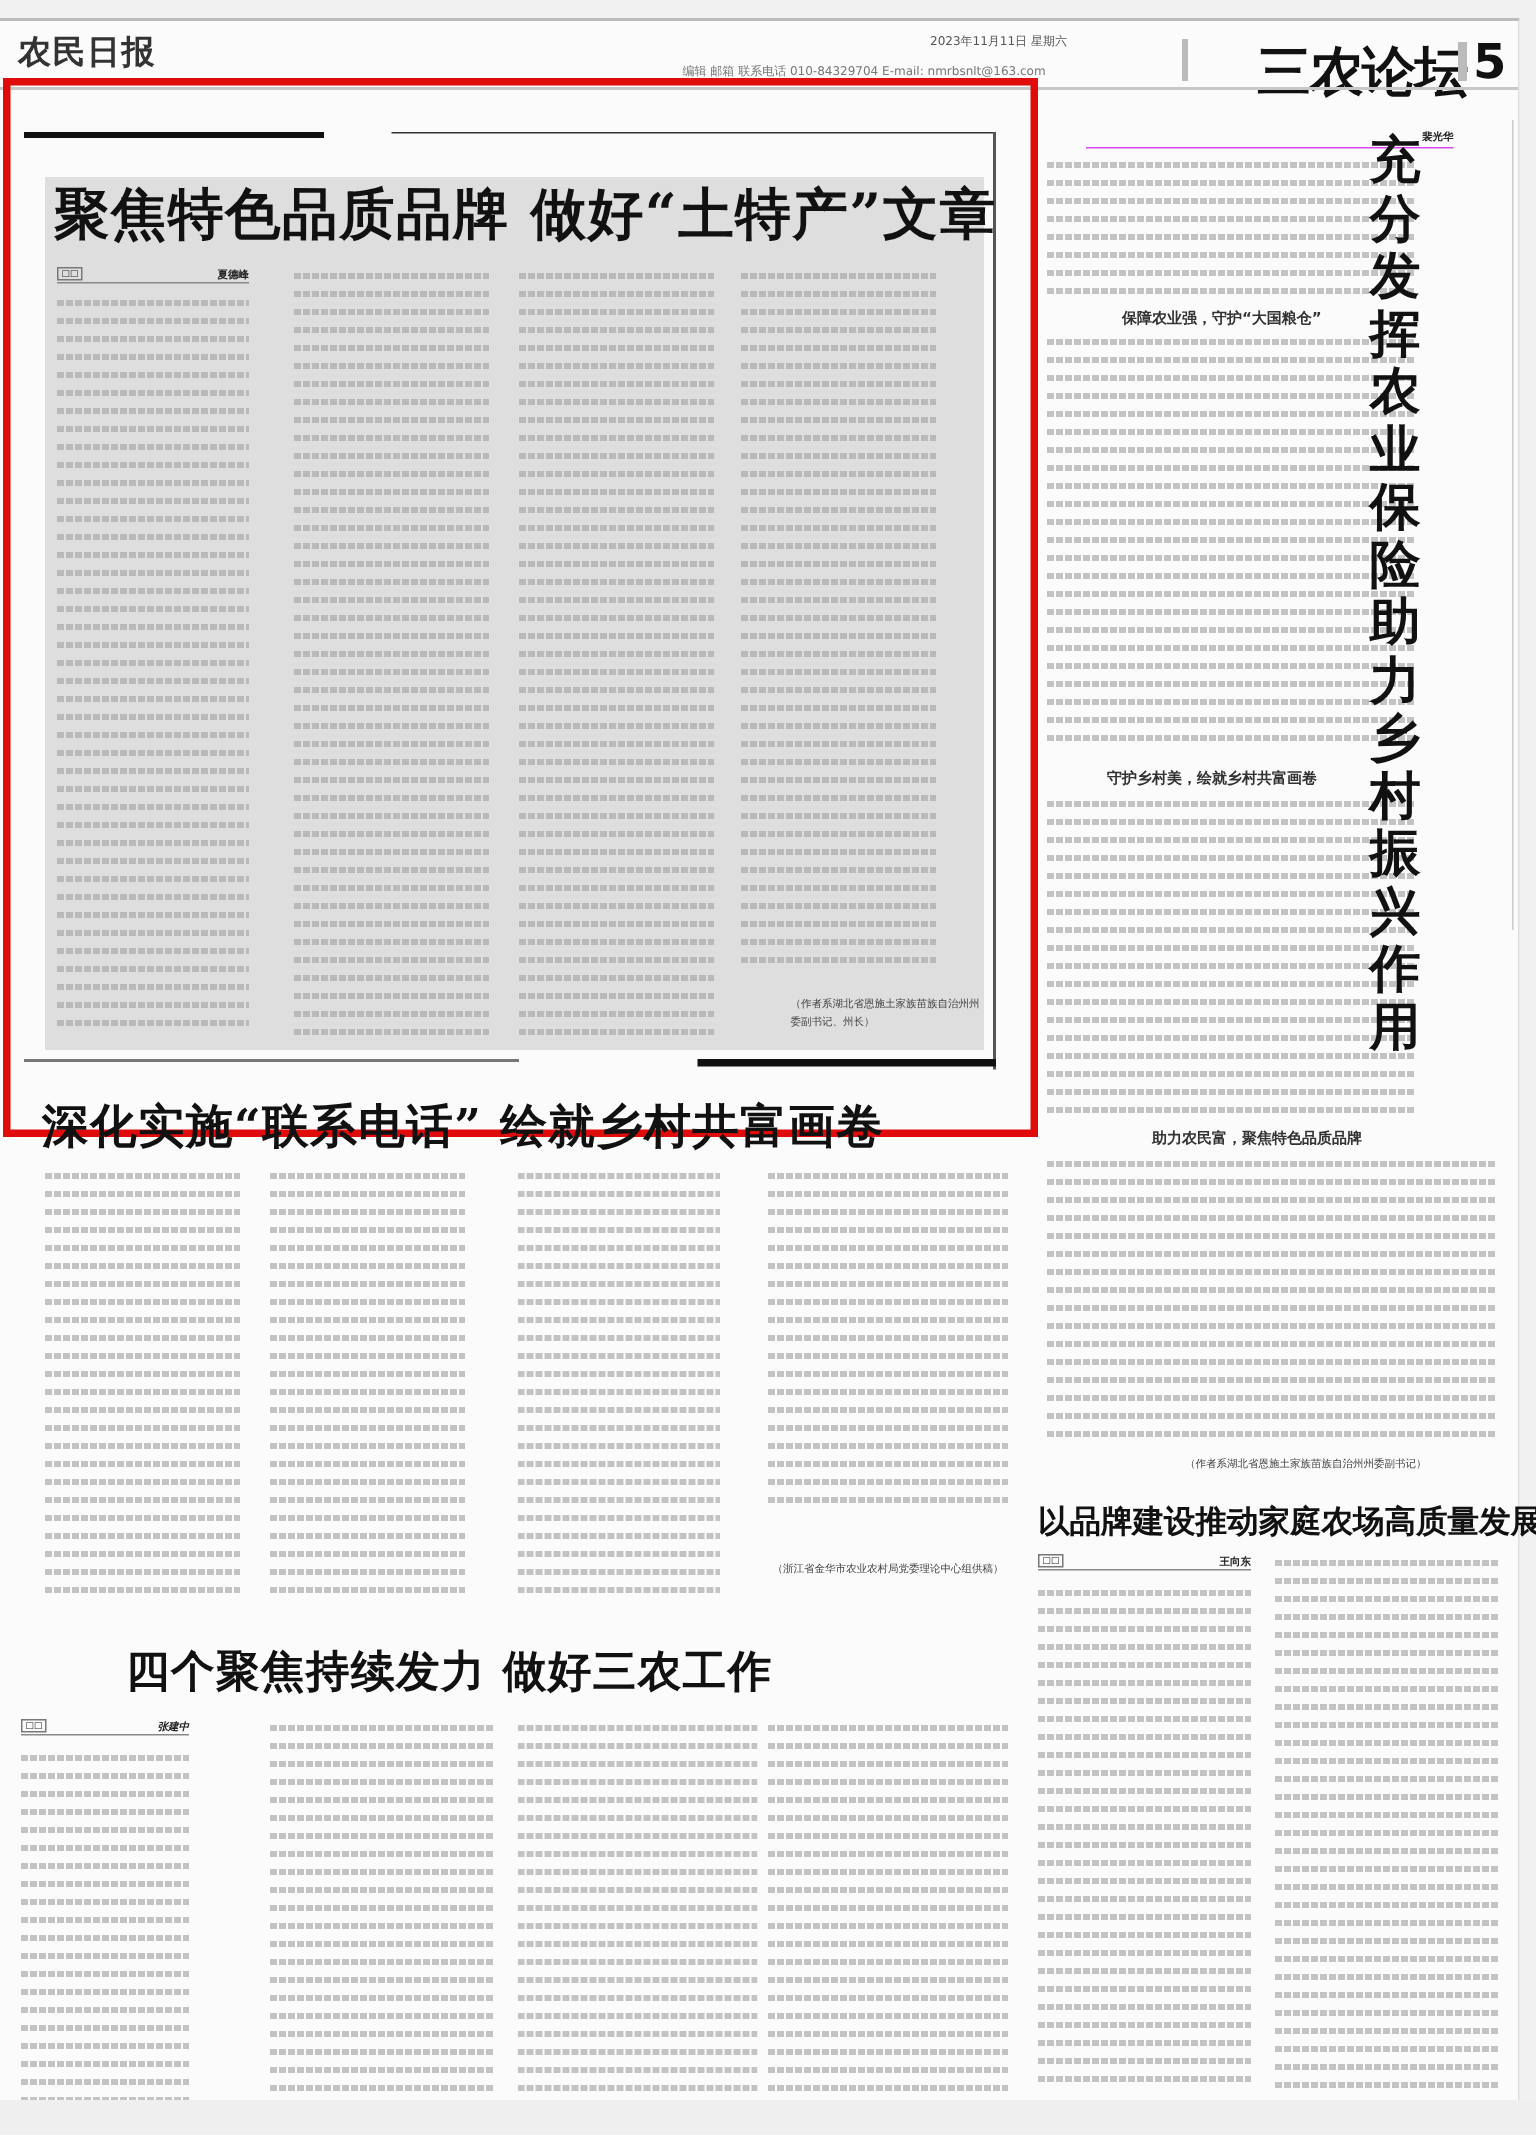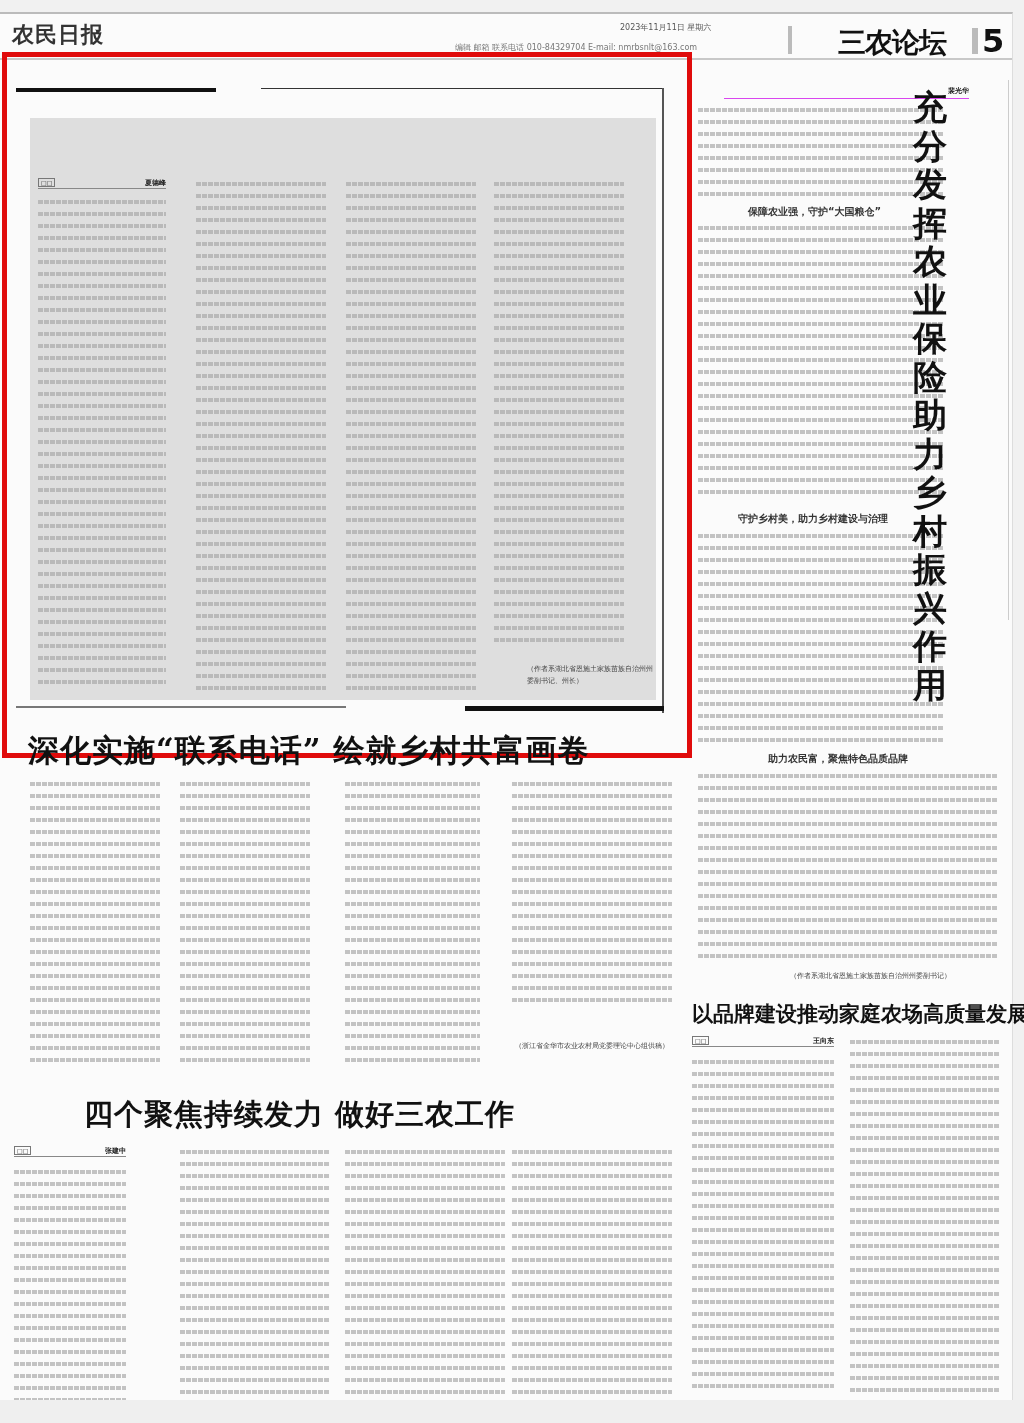--- a/index.html
+++ b/index.html
@@ -3,21 +3,21 @@
 <meta charset="utf-8">
 <style>
   html,body{margin:0;padding:0;}
   body{width:1024px;height:1423px;background:#f1f1f1;position:relative;overflow:hidden;font-family:"DejaVu Serif",serif;color:#222;}
   .page{position:absolute;left:0;top:12px;width:1012px;height:1400px;background:#fbfbfb;border-top:2px solid #bbb;border-right:1px solid #ddd;}
   .masthead{position:absolute;left:0;top:12px;width:1012px;height:44px;}
   .logo{position:absolute;left:12px;top:8px;font-size:22px;font-weight:bold;letter-spacing:1px;color:#333;}
   .meta-date{position:absolute;left:620px;top:10px;font-size:8px;color:#555;font-family:"DejaVu Sans",sans-serif;}
   .meta-contact{position:absolute;left:455px;top:30px;font-size:8px;color:#777;font-family:"DejaVu Sans",sans-serif;}
   .meta-bar{position:absolute;left:788px;top:14px;width:4px;height:28px;background:#bbb;}
-  .section-title{position:absolute;left:838px;top:12px;font-size:28px;font-weight:bold;font-family:Liberation Sans, sans-serif;color:#111;letter-spacing:-1px;}
+  .section-title{position:absolute;left:838px;top:12px;font-size:36px;font-weight:bold;font-family:Liberation Sans, sans-serif;color:#111;letter-spacing:-1px;}
   .section-bar{position:absolute;left:972px;top:16px;width:6px;height:26px;background:#bbb;}
   .page-num{position:absolute;left:982px;top:10px;font-size:32px;font-weight:bold;font-family:"DejaVu Sans",sans-serif;color:#111;}
   .mast-rule{position:absolute;left:0;top:58px;width:1012px;height:2px;background:#c8c8c8;}
 
   .highlight{position:absolute;left:2px;top:52px;width:690px;height:706px;border:5px solid #e00b0b;box-sizing:border-box;}
   .feature{position:absolute;left:16px;top:88px;width:648px;height:630px;}
   .feature-topbar-l{position:absolute;left:0;top:0;width:200px;height:4px;background:#111;}
   .feature-topbar-r{position:absolute;left:245px;top:0;width:403px;height:1px;background:#333;}
   .feature-frame{position:absolute;left:646px;top:0;width:2px;height:625px;background:#555;}
   .feature-body{position:absolute;left:14px;top:30px;width:626px;height:582px;background:#dedede;}
@@ -56,20 +56,21 @@
   <div class="section-bar"></div>
   <div class="page-num">5</div>
 </div>
 <div class="mast-rule"></div>
 
 <div class="feature">
   <div class="feature-topbar-l"></div>
   <div class="feature-topbar-r"></div>
   <div class="feature-frame"></div>
   <div class="feature-body"></div>
+  <div class="feature-headline">聚焦特色品质品牌 做好“土特产”文章</div>
   <div class="byline-row">
     <span class="byline-tag">□□</span>
     <span class="byline-name">夏德峰</span>
   </div>
   <div class="col" style="left:22px;top:108px;width:128px;height:500px;">
       <div class="line"></div>
       <div class="line"></div>
       <div class="line"></div>
       <div class="line"></div>
       <div class="line"></div>
@@ -279,21 +280,21 @@
     <div class="line"></div>
     <div class="line"></div>
     <div class="line"></div>
     <div class="line"></div>
     <div class="line"></div>
     <div class="line"></div>
     <div class="line"></div>
     <div class="line"></div>
     <div class="line"></div>
   </div>
-<div class="subhead" style="left:738px;top:512px;">守护乡村美，助力乡村建设与治理</div>
+<div class="subhead" style="left:738px;top:512px;">守护乡村美，绘就乡村共富画卷</div>
 <div class="col" style="left:698px;top:530px;width:245px;height:218px;">
     <div class="line"></div>
     <div class="line"></div>
     <div class="line"></div>
     <div class="line"></div>
     <div class="line"></div>
     <div class="line"></div>
     <div class="line"></div>
     <div class="line"></div>
     <div class="line"></div>
@@ -426,21 +427,21 @@
     <div class="line"></div>
     <div class="line"></div>
     <div class="line"></div>
     <div class="line"></div>
     <div class="line"></div>
     <div class="line"></div>
   </div>
 <div class="sig" style="left:515px;top:1040px;width:155px;">（浙江省金华市农业农村局党委理论中心组供稿）</div>
 
 <div class="h2" style="left:84px;top:1095px;font-size:29px;">四个聚焦持续发力 做好三农工作</div>
-<div class="small-byline" style="left:14px;top:1146px;width:112px;">
+<div class="small-byline" style="left:14px;top:1146px;width:112px;font-style:italic;">
   <span class="byline-tag">□□</span>
   <span class="byline-name">张建中</span>
 </div>
 <div class="col" style="left:14px;top:1166px;width:112px;height:234px;">
     <div class="line"></div>
     <div class="line"></div>
     <div class="line"></div>
     <div class="line"></div>
     <div class="line"></div>
     <div class="line"></div>

